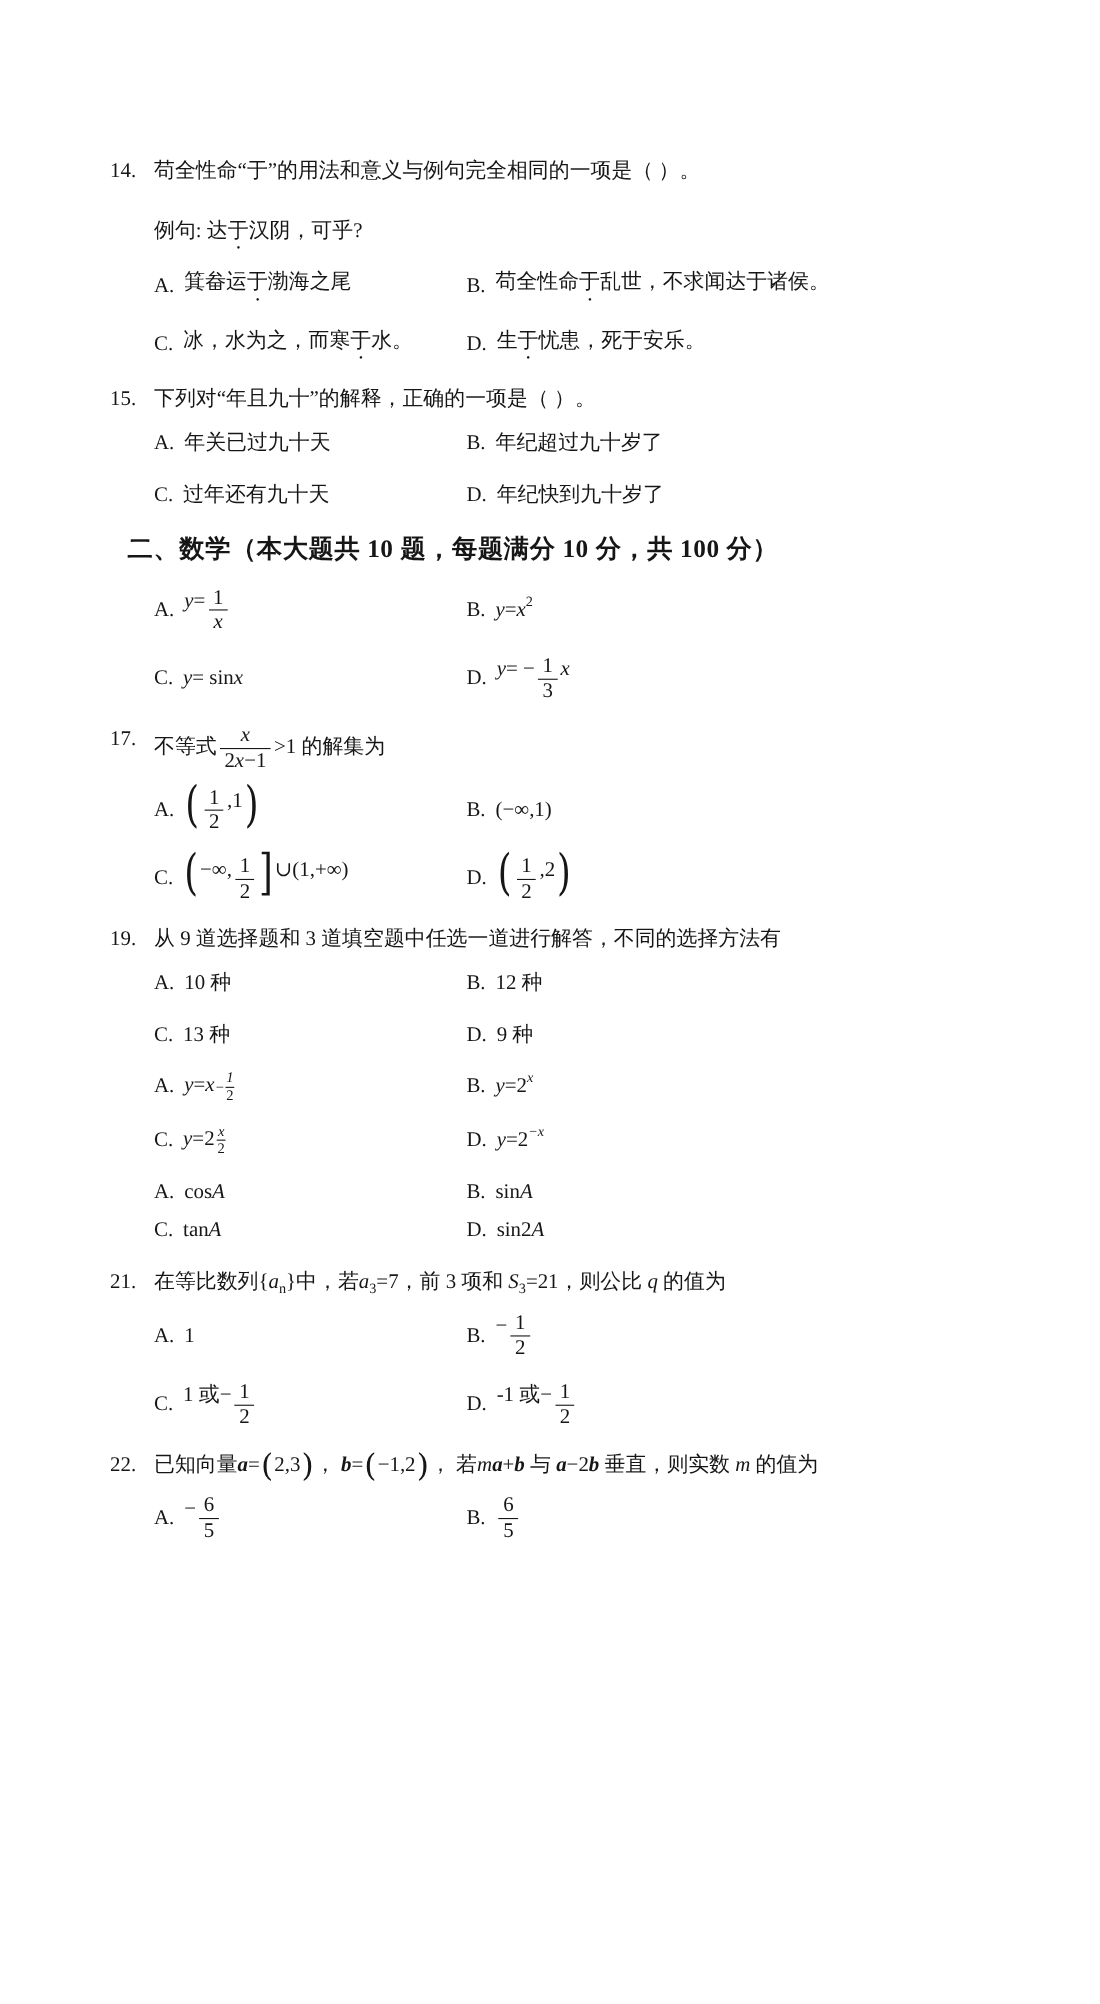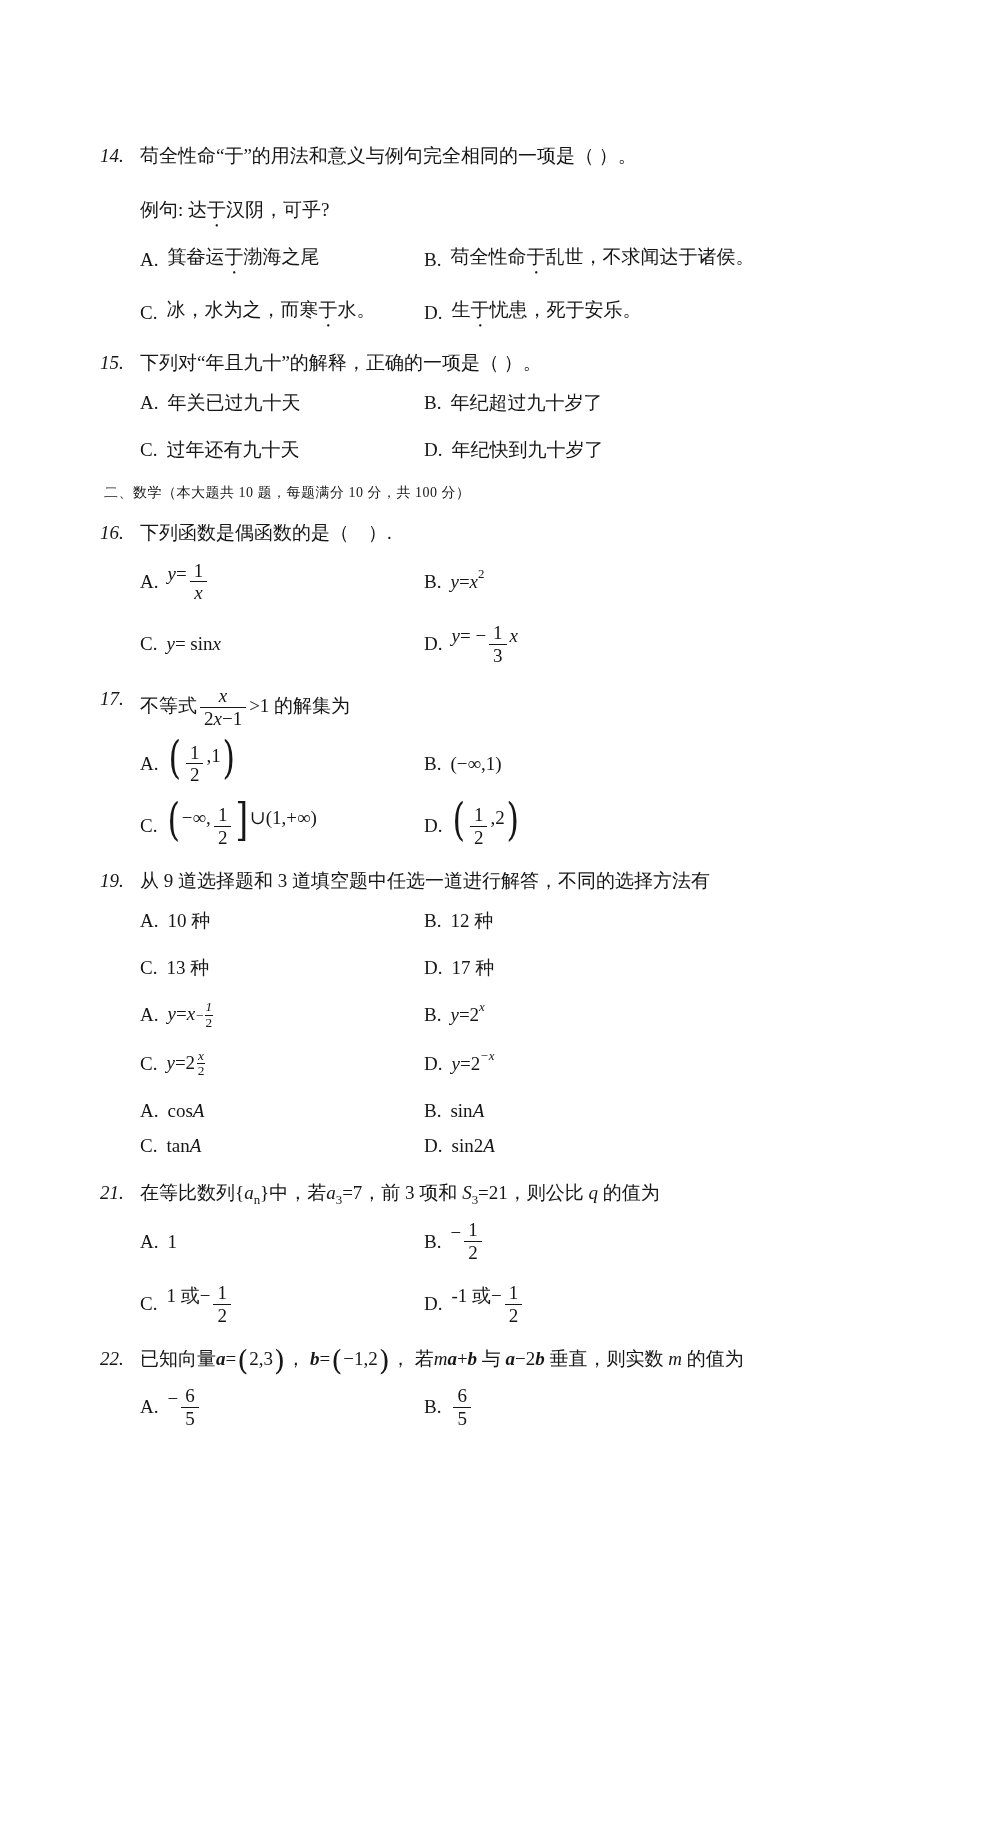--- a/index.html
+++ b/index.html
@@ -5,29 +5,29 @@
   html,body{margin:0;padding:0;}
   body{
     width:1000px;height:1822px;overflow:hidden;
     background:#ffffff;color:#161616;
     font-family:"Liberation Serif","DejaVu Serif",serif;
     font-size:19px;line-height:1.5;
   }
   .page{box-sizing:border-box;padding:142px 88px 0 100px;}
   .q{margin:0 0 18px 0;}
   .stem{display:flex;align-items:flex-start;}
-  .qnum{flex:0 0 40px;font-style:italic;}
+  .qnum{flex:0 0 40px;}
   .stem-body{flex:1;}
   .extra{margin:25px 0 0 40px;}
   .opts{display:grid;grid-template-columns:284px 1fr;margin:12px 0 0 40px;row-gap:18px;column-gap:0;}
   .opts.tight{row-gap:7px;margin-top:6px;}
   .opt{display:flex;align-items:center;gap:9px;min-height:26px;}
   .opt-label{flex:0 0 auto;}
   .opt-body{display:inline-flex;flex-wrap:wrap;}
-  .section{font-weight:normal;font-size:14px;margin:2px 0 16px 4px;letter-spacing:0.5px;}
+  .section{font-weight:bold;font-size:23px;margin:2px 0 16px 16px;letter-spacing:0.5px;}
   .it{font-style:italic;}
   .bit{font-style:italic;font-weight:bold;}
   .ul{text-underline-offset:4px;}
   .dm{
     -webkit-text-emphasis:filled dot #161616;
     -webkit-text-emphasis-position:under;
     text-emphasis:filled dot #161616;
     text-emphasis-position:under right;
   }
   .frac{display:inline-flex;flex-direction:column;align-items:center;vertical-align:middle;margin:0 3px;line-height:1.15;text-align:center;}
@@ -113,24 +113,20 @@
         <div class="opt">
           <span class="opt-label">D.</span>
           <span class="opt-body">
             <span class="tok">年纪快到九十岁了</span>
           </span>
         </div>
       </div>
     </div>
     <div class="section">二、数学（本大题共 10 题，每题满分 10 分，共 100 分）</div>
     <div class="q">
-      <div class="stem">
-        <span class="qnum">16.</span>
-        <span class="stem-body"><span class="tok">下列函数是偶函数的是（　）.</span></span>
-      </div>
       <div class="opts">
         <div class="opt">
           <span class="opt-label">A.</span>
           <span class="opt-body">
             <span class="it">y</span>
             <span class="tok"> = </span>
             <span class="frac">
               <span class="num">1</span>
               <span class="den"><span class="it">x</span></span>
             </span>
@@ -241,21 +237,21 @@
         </div>
         <div class="opt">
           <span class="opt-label">C.</span>
           <span class="opt-body">
             <span class="tok">13 种</span>
           </span>
         </div>
         <div class="opt">
           <span class="opt-label">D.</span>
           <span class="opt-body">
-            <span class="tok">17 种</span>
+            <span class="tok">9 种</span>
           </span>
         </div>
       </div>
     </div>
     <div class="q">
       <div class="opts">
         <div class="opt">
           <span class="opt-label">A.</span>
           <span class="opt-body">
             <span class="it">y</span>

